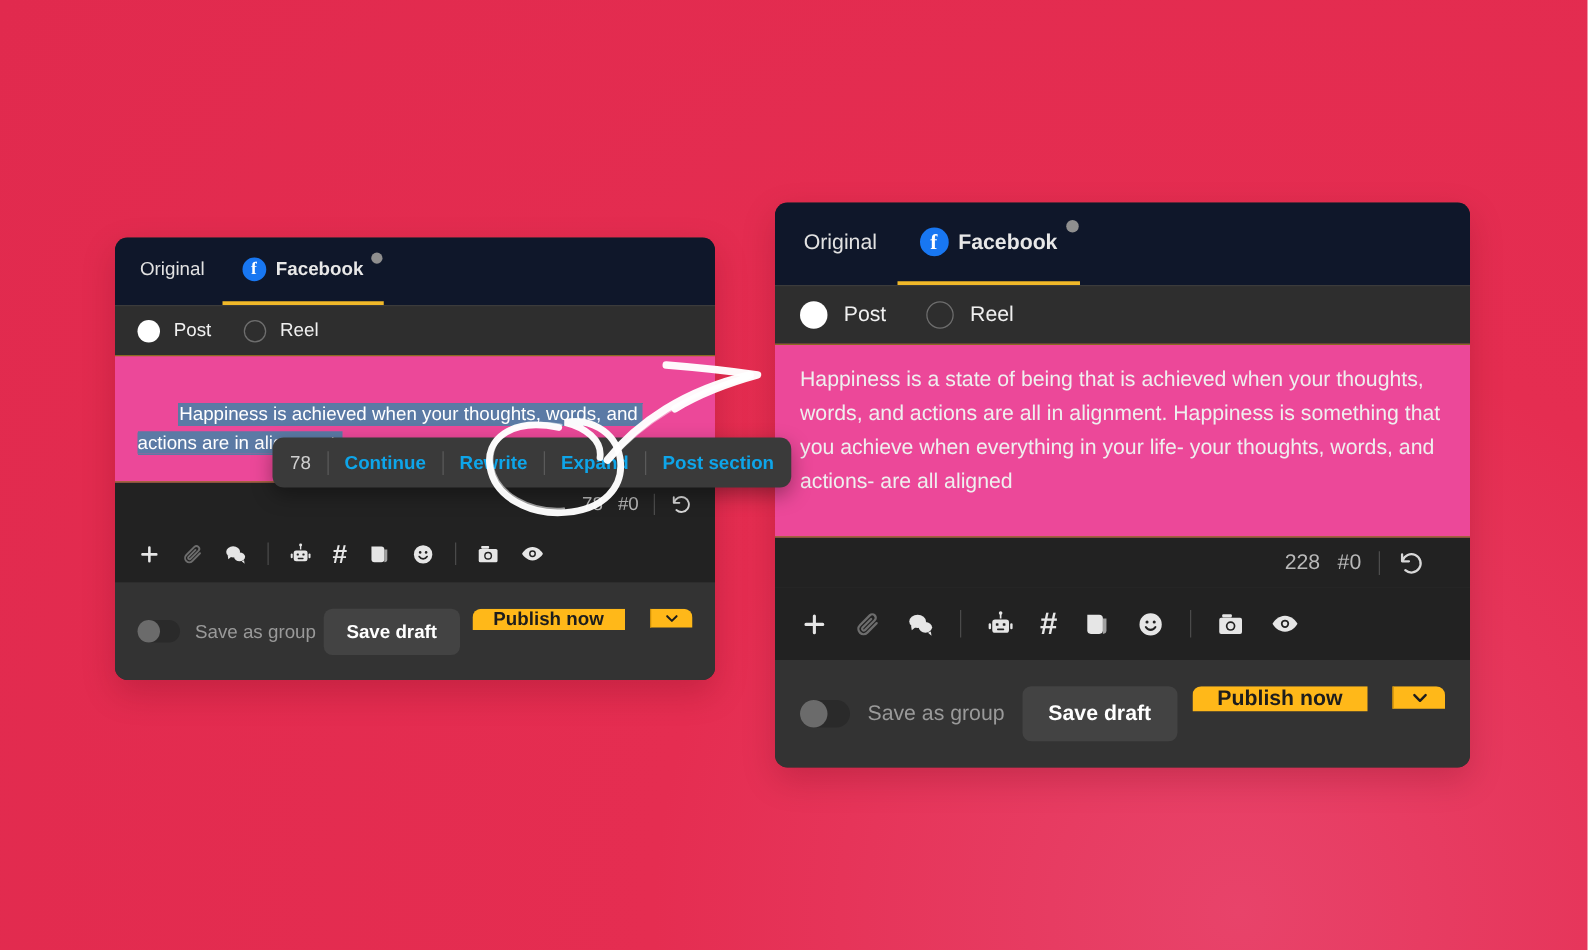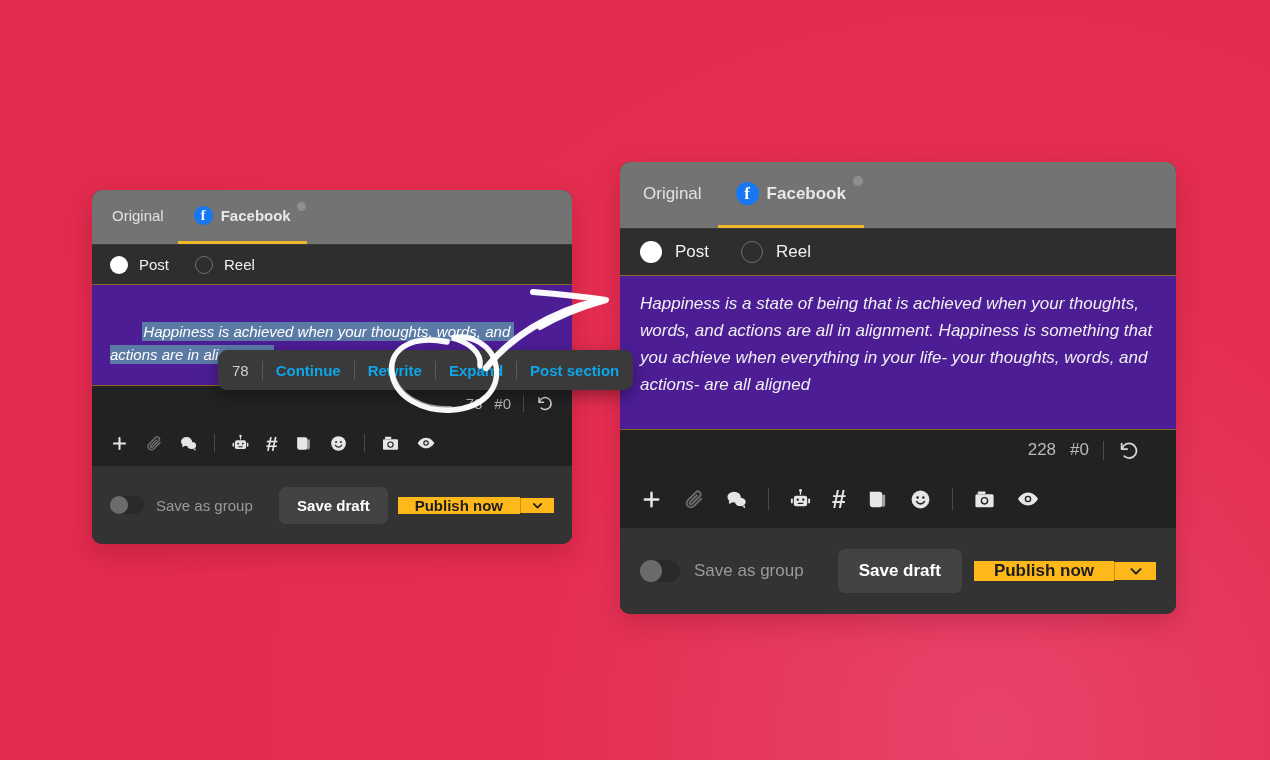--- a/index.html
+++ b/index.html
@@ -20,21 +20,21 @@
     overflow: visible;
   }
   .card-inner { border-radius: 10px; overflow: hidden; }
 
   
   .tabstrip {
     display: flex;
     align-items: flex-end;
     gap: 0;
     padding: 0 20px;
-    background: #737373;
+    background: #0f172a;
   }
   .tab {
     display: flex;
     align-items: center;
     gap: 8px;
     color: #e8e8e8;
     font-weight: 700;
     position: relative;
     cursor: pointer;
     border-bottom: 3px solid transparent;
@@ -64,25 +64,24 @@
     border-top: 1px solid #3b3b3b;
   }
   .radio-opt { display: flex; align-items: center; cursor: pointer; }
   .radio-dot { border-radius: 50%; }
   .radio-dot.on  { background: #ffffff; }
   .radio-dot.off { background: transparent; border: 1.6px solid #6e6e6e; }
   .radio-label { color: #f0f0f0; }
 
   
   .editor {
-    background: #4c1d95;
+    background: #ec4899;
     border-top: 1px solid #8a6a20;
     border-bottom: 1px solid #8a6a20;
     position: relative;
-    font-style: italic;
   }
   .editor-text { color: #efefef; white-space: pre-wrap; }
   .sel { background: #5b7aa5; color: #ffffff; box-shadow: 0 0 0 1px #5b7aa5; }
 
   
   .counters {
     display: flex; align-items: center; justify-content: flex-end;
     color: #b9b9b9; background: #222222;
   }
   .counters .divider { width: 1px; background: #4c4c4c; }
@@ -93,21 +92,21 @@
   .iconrow .ic { color: #e6e6e6; display: flex; align-items: center; justify-content: center; cursor: pointer; }
   .iconrow .ic.dim { color: #6d6d6d; }
   .iconrow .sep { background: #4a4a4a; }
 
   
   .footer { display: flex; align-items: center; background: #333333; }
   .toggle { background: #2a2a2a; border-radius: 999px; position: relative; flex: none; }
   .toggle .knob { position: absolute; border-radius: 50%; background: #6b6b6b; top: 50%; transform: translateY(-50%); }
   .toggle-label { color: #9a9a9a; }
   .btn-draft { background: #434343; color: #ffffff; font-weight: 700; border-radius: 7px; display:flex; align-items:center; justify-content:center; cursor: pointer; text-align: center; }
-  .btn-publish-group { display: flex; align-items: center; border-radius: 7px; overflow: hidden; cursor: pointer; }
+  .btn-publish-group { display: flex; align-items: flex-start; border-radius: 7px; overflow: hidden; cursor: pointer; gap: 20px; }
   .btn-publish { background: #ffb819; color: #1d1d1d; font-weight: 700; display:flex; align-items:center; justify-content:center; }
   .btn-publish-caret { background: #ffb819; display:flex; align-items:center; justify-content:center; border-left: 1px solid #cf9008; color:#1d1d1d; }
 
   
   .ai-bar {
     position: absolute;
     background: #3a3a3a;
     border-radius: 9px;
     display: flex;
     align-items: center;

